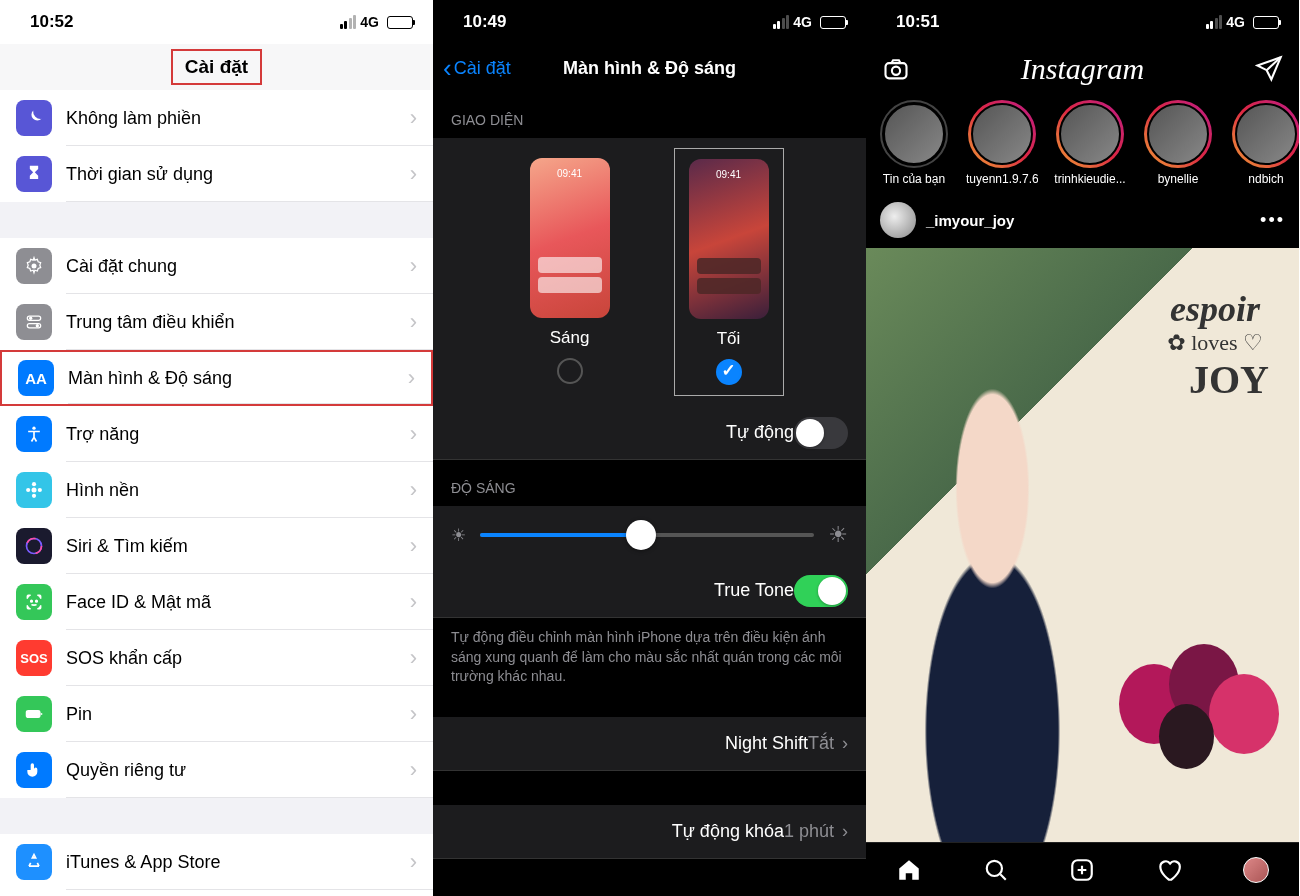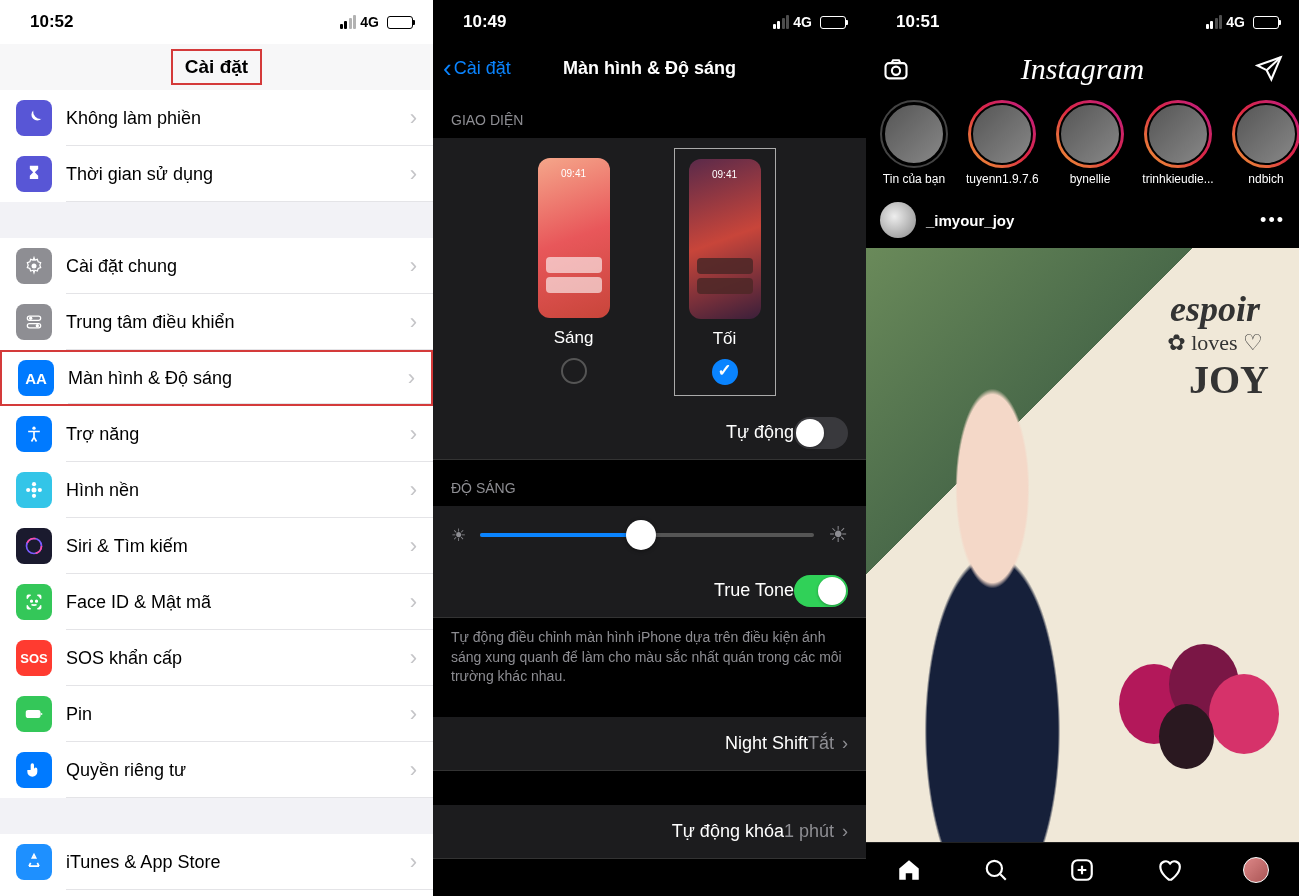--- a/index.html
+++ b/index.html
@@ -81,21 +81,21 @@
     font-size: 14px; color: #8d8d92; padding: 20px 18px 10px;
     text-transform: uppercase;
   }
   .s2-appearance {
     display: flex; justify-content: center; gap: 50px; padding: 10px 0;
     background: #1c1c1e;
   }
   .s2-appearance-opt { text-align: center; padding: 10px 14px; }
   .s2-appearance-opt.selected { border: 1px solid #aaa; }
   .s2-phone {
-    width: 72px; height: 160px; border-radius: 12px; margin: 0 auto 10px;
+    width: 80px; height: 160px; border-radius: 12px; margin: 0 auto 10px;
     background: linear-gradient(160deg, #5a2a4a, #c8453a, #3a1f3a);
     position: relative; overflow: hidden;
   }
   .s2-phone-light { background: linear-gradient(160deg, #f5a68a, #e8575a, #c8453a); }
   .s2-phone-time { font-size: 10px; color: #fff; text-align: center; padding-top: 10px; }
   .s2-phone-notif {
     position: absolute; bottom: 25px; left: 8px; right: 8px;
   }
   .s2-phone-notif div {
     height: 16px; border-radius: 4px; margin-top: 4px;
@@ -498,27 +498,27 @@
       <div class="s3-story">
         <div class="s3-story-ring">
           <div class="s3-story-avatar" style="background:linear-gradient(135deg,#555,#888)"></div>
         </div>
         <div class="s3-story-name">tuyenn1.9.7.6</div>
       </div>
       <div class="s3-story">
         <div class="s3-story-ring">
           <div class="s3-story-avatar" style="background:linear-gradient(135deg,#555,#888)"></div>
         </div>
-        <div class="s3-story-name">bynellie</div>
+        <div class="s3-story-name">trinhkieudie...</div>
       </div>
       <div class="s3-story">
         <div class="s3-story-ring">
           <div class="s3-story-avatar" style="background:linear-gradient(135deg,#555,#888)"></div>
         </div>
-        <div class="s3-story-name">trinhkieudie...</div>
+        <div class="s3-story-name">bynellie</div>
       </div>
       <div class="s3-story">
         <div class="s3-story-ring">
           <div class="s3-story-avatar" style="background:linear-gradient(135deg,#555,#888)"></div>
         </div>
         <div class="s3-story-name">ndbich</div>
       </div>
     </div>
 
   <div class="s3-post-header">

